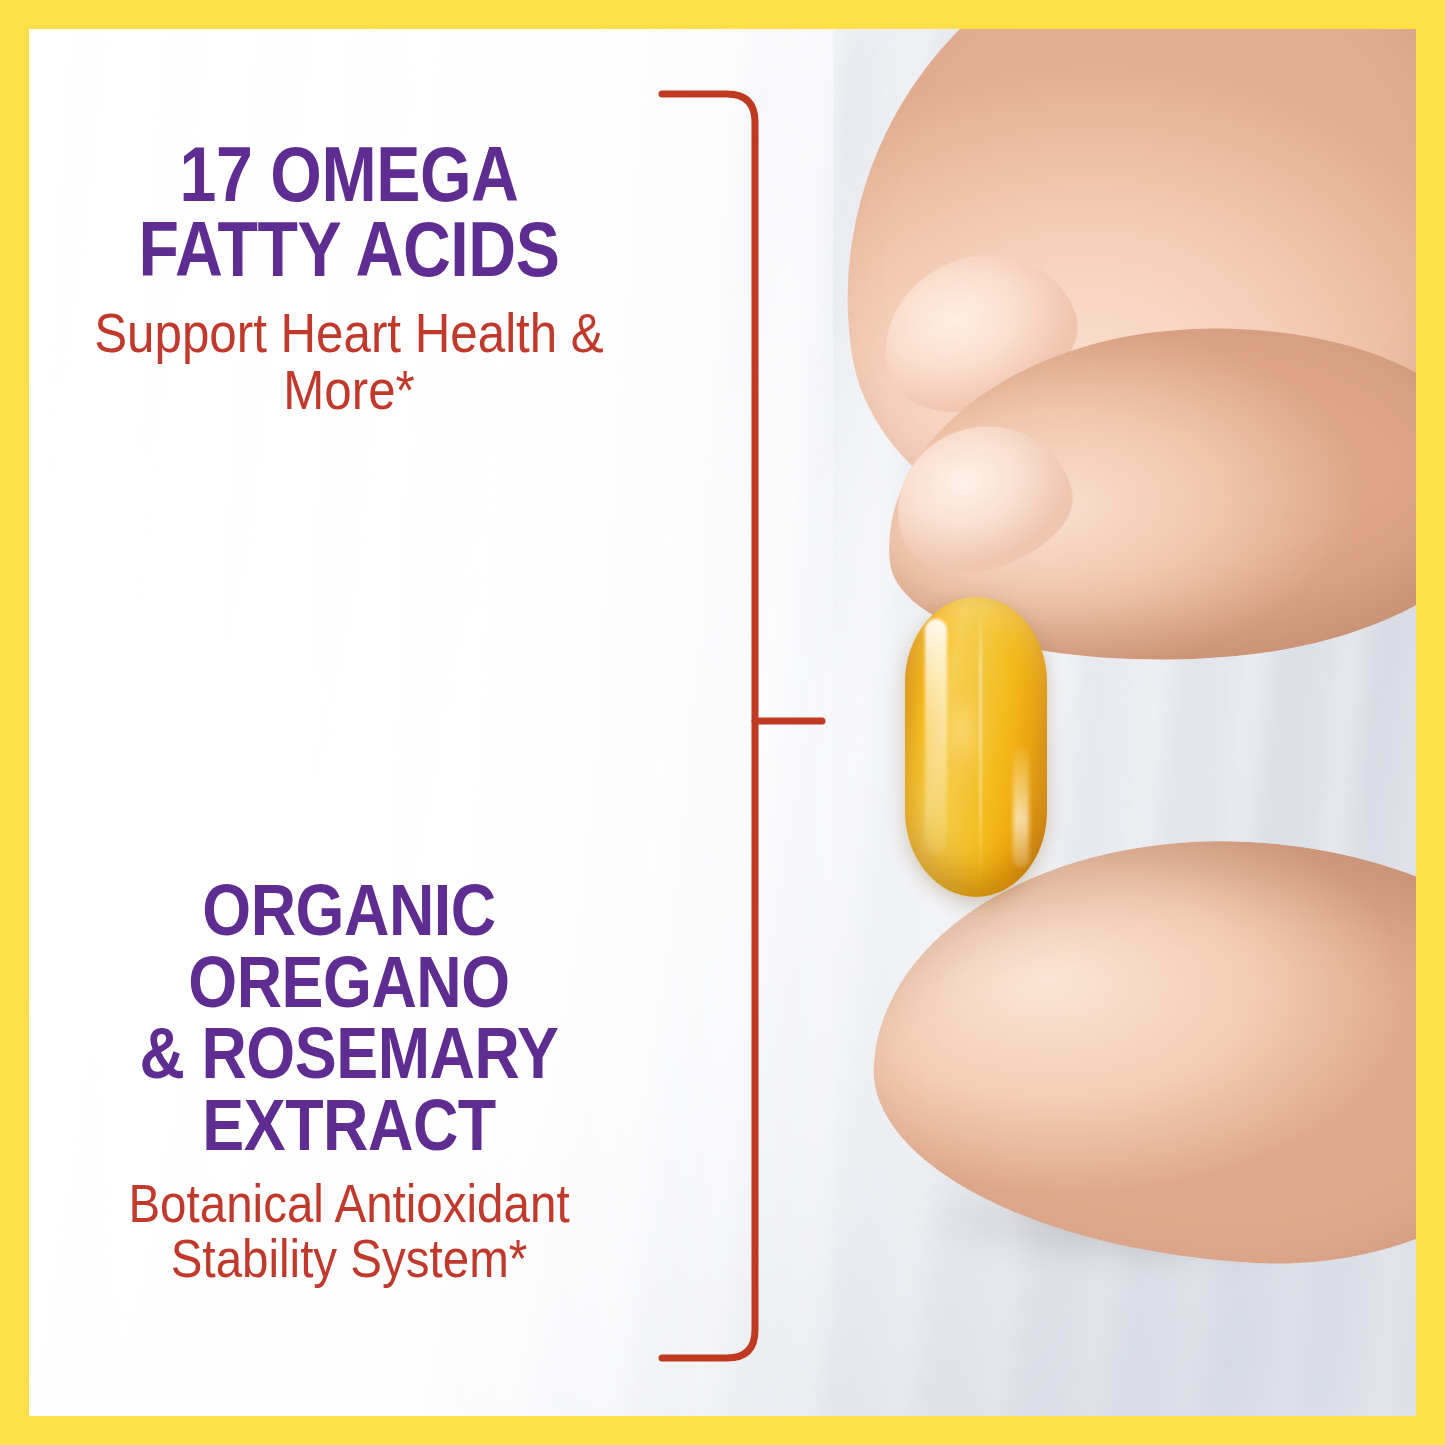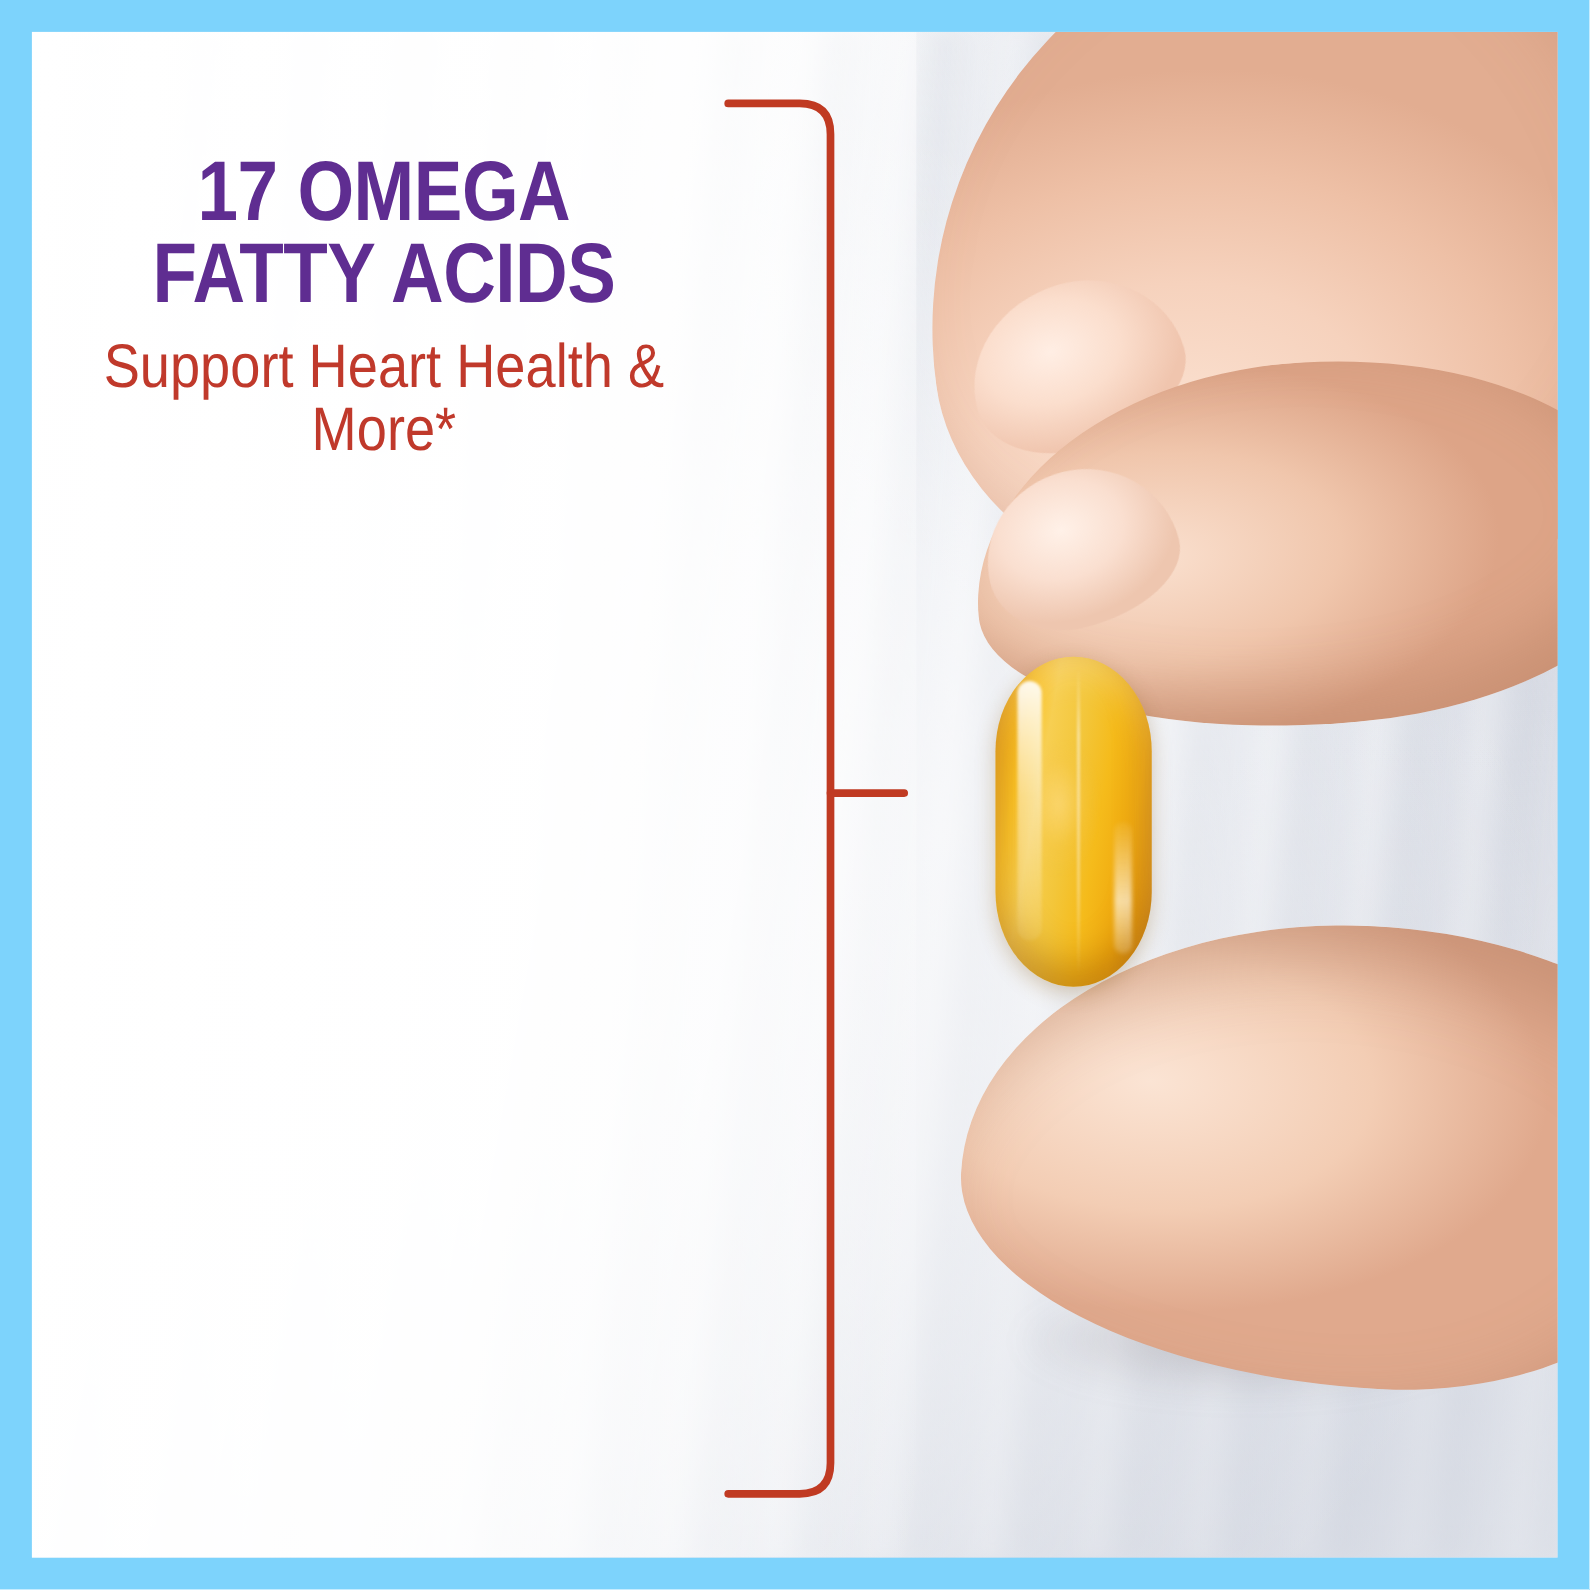--- a/index.html
+++ b/index.html
@@ -7,21 +7,21 @@
     padding: 0;
     background: #ffffff;
   }
 
   #canvas {
     position: relative;
     width: 1445px;
     height: 1445px;
     overflow: hidden;
     font-family: "Liberation Sans", sans-serif;
-    background: #7dd3fc;
+    background: #fde047;
     box-sizing: border-box;
   }
 
   
   .photo-plate {
     position: absolute;
     left: 29px;
     top: 29px;
     width: 1387px;
     height: 1387px;
@@ -305,15 +305,26 @@
       <h2 class="headline">
         <span class="hl-line">17 OMEGA</span>
         <span class="hl-line">FATTY ACIDS</span>
       </h2>
       <p class="subline">
         <span class="sb-line">Support Heart Health &amp; More*</span>
       </p>
     </div>
 
 
+    <div class="block" id="block3">
+      <h2 class="headline">
+        <span class="hl-line">ORGANIC OREGANO</span>
+        <span class="hl-line">&amp; ROSEMARY</span>
+        <span class="hl-line">EXTRACT</span>
+      </h2>
+      <p class="subline">
+        <span class="sb-line">Botanical Antioxidant</span>
+        <span class="sb-line">Stability System*</span>
+      </p>
+    </div>
 
   </div>
 </div>
 
 </body></html>

